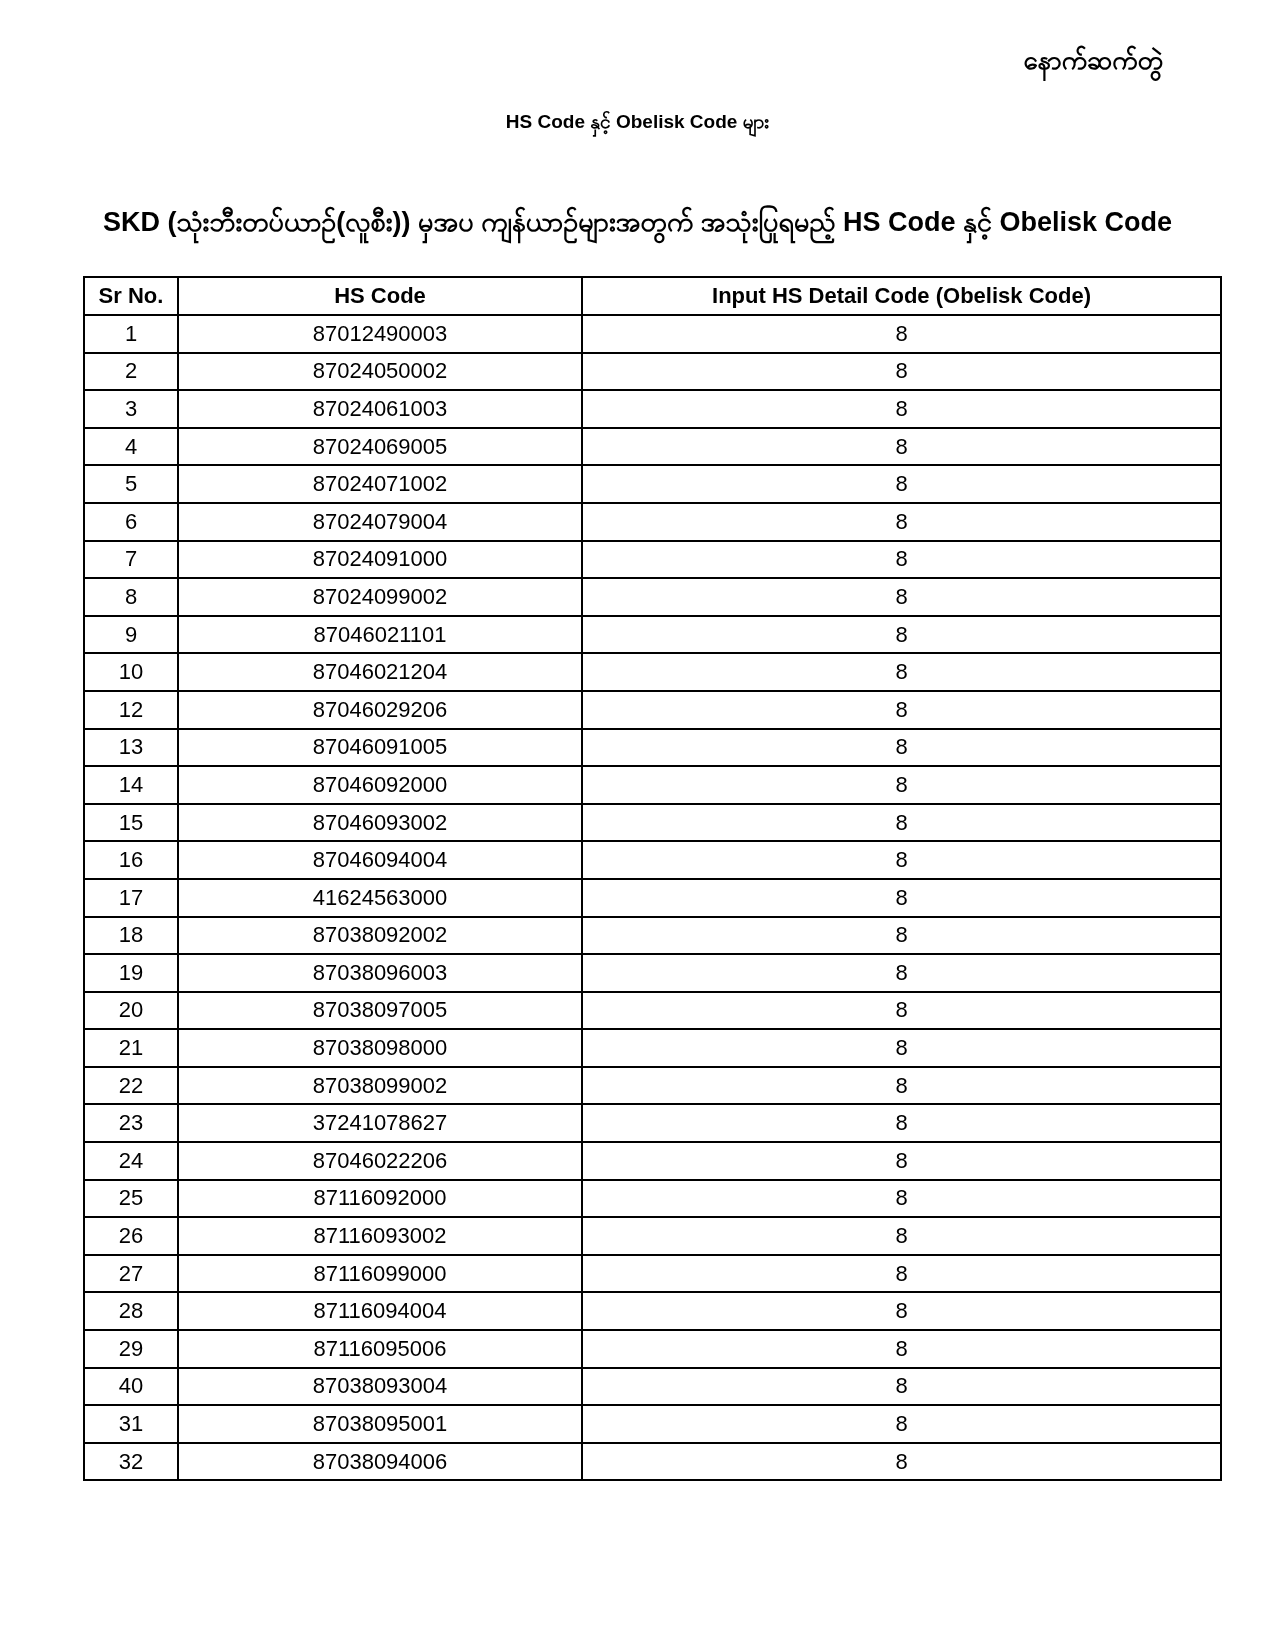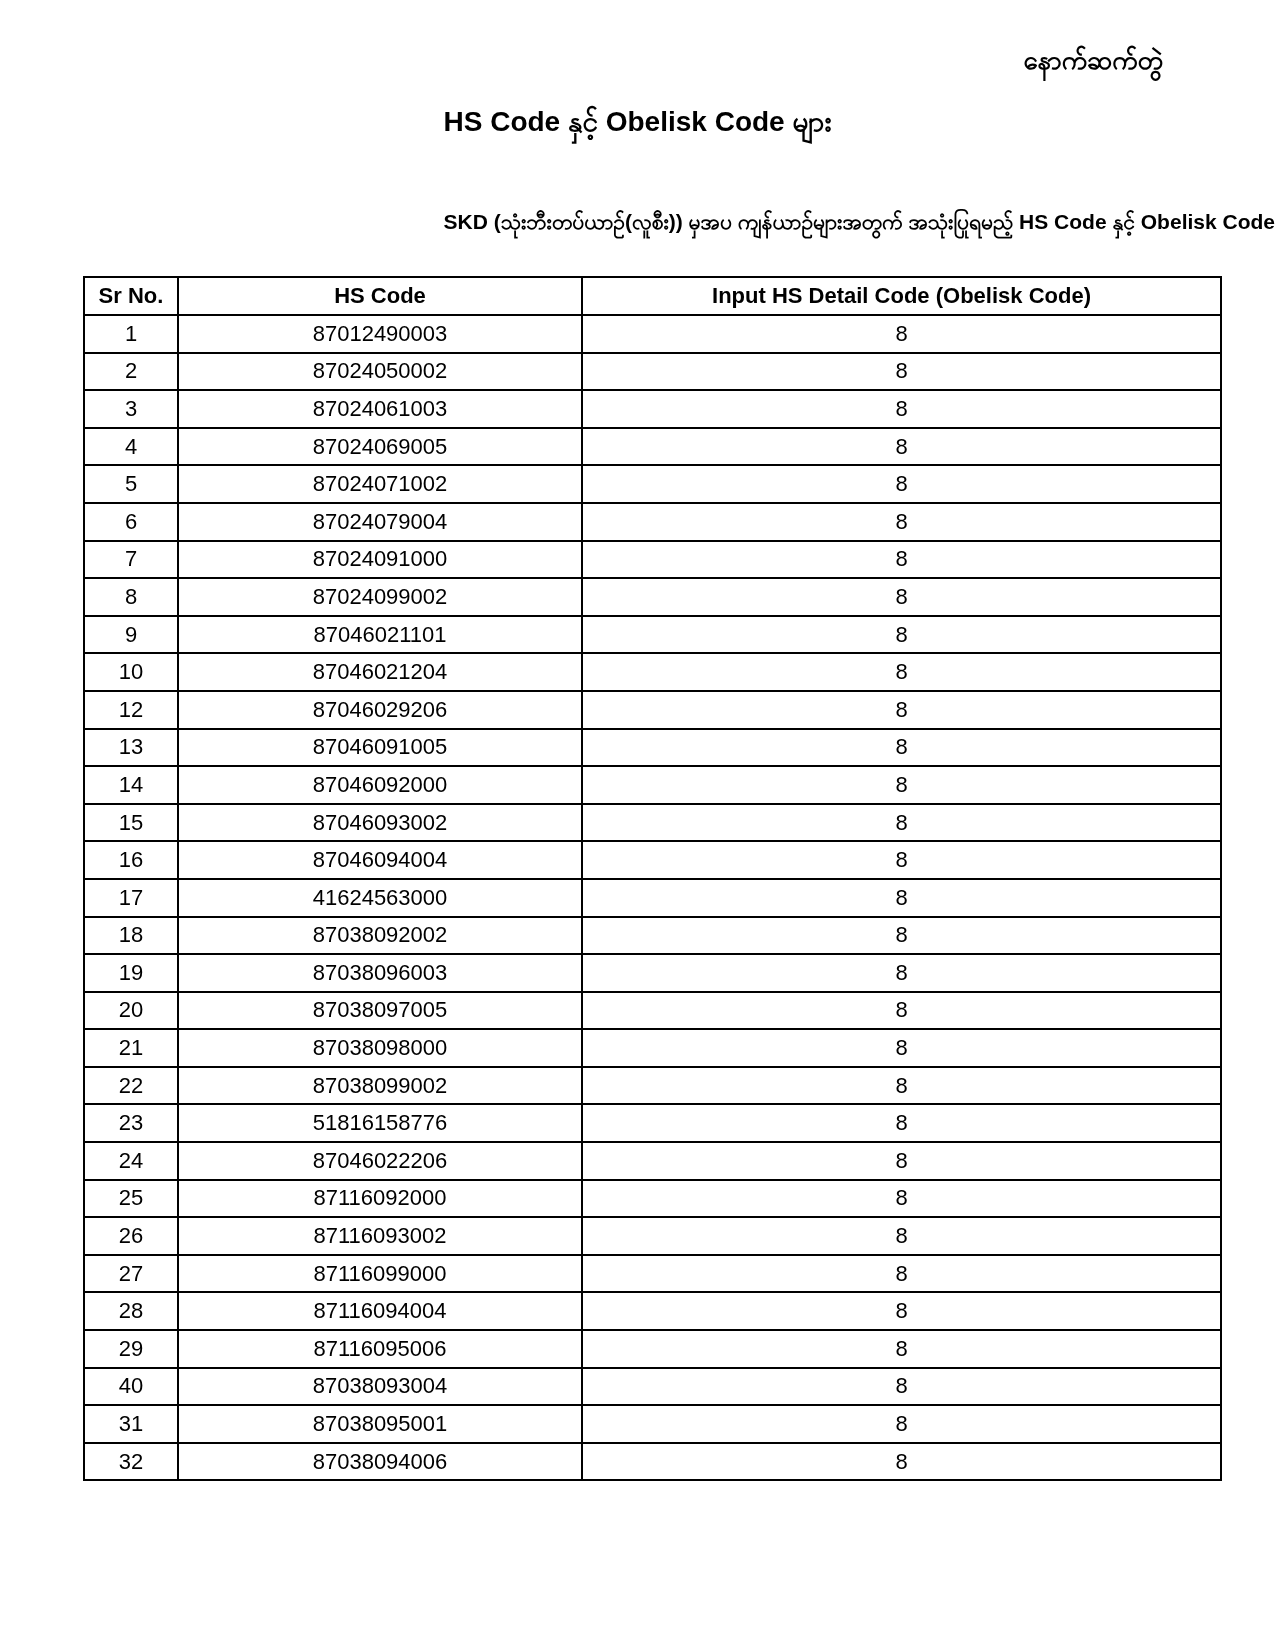--- a/index.html
+++ b/index.html
@@ -33,32 +33,32 @@
     width: 100%;
     text-align: center;
   }
   .title-line1 {
     font-size: 27px;
     font-weight: bold;
     line-height: 42px;
     margin: 0 80px;
   }
   .title-line2 {
-    font-size: 28px;
+    font-size: 19px;
     font-weight: bold;
     line-height: 40px;
     margin-top: 2px;
   }
   .subtitle {
     position: absolute;
     top: 200px;
     left: 0;
     width: 100%;
-    text-align: right;
-    font-size: 21px;
+    text-align: center;
+    font-size: 27px;
     font-weight: bold;
     line-height: 44px;
   }
   table.hs-table {
     position: absolute;
     top: 276px;
     left: 83px;
     width: 1137px;
     border-collapse: collapse;
     table-layout: fixed;
@@ -234,21 +234,21 @@
     </tr>
 
     <tr>
       <td>22</td>
       <td>87038099002</td>
       <td>8</td>
     </tr>
 
     <tr>
       <td>23</td>
-      <td>51816158776</td>
+      <td>37241078627</td>
       <td>8</td>
     </tr>
 
     <tr>
       <td>24</td>
       <td>87046022206</td>
       <td>8</td>
     </tr>
 
     <tr>

